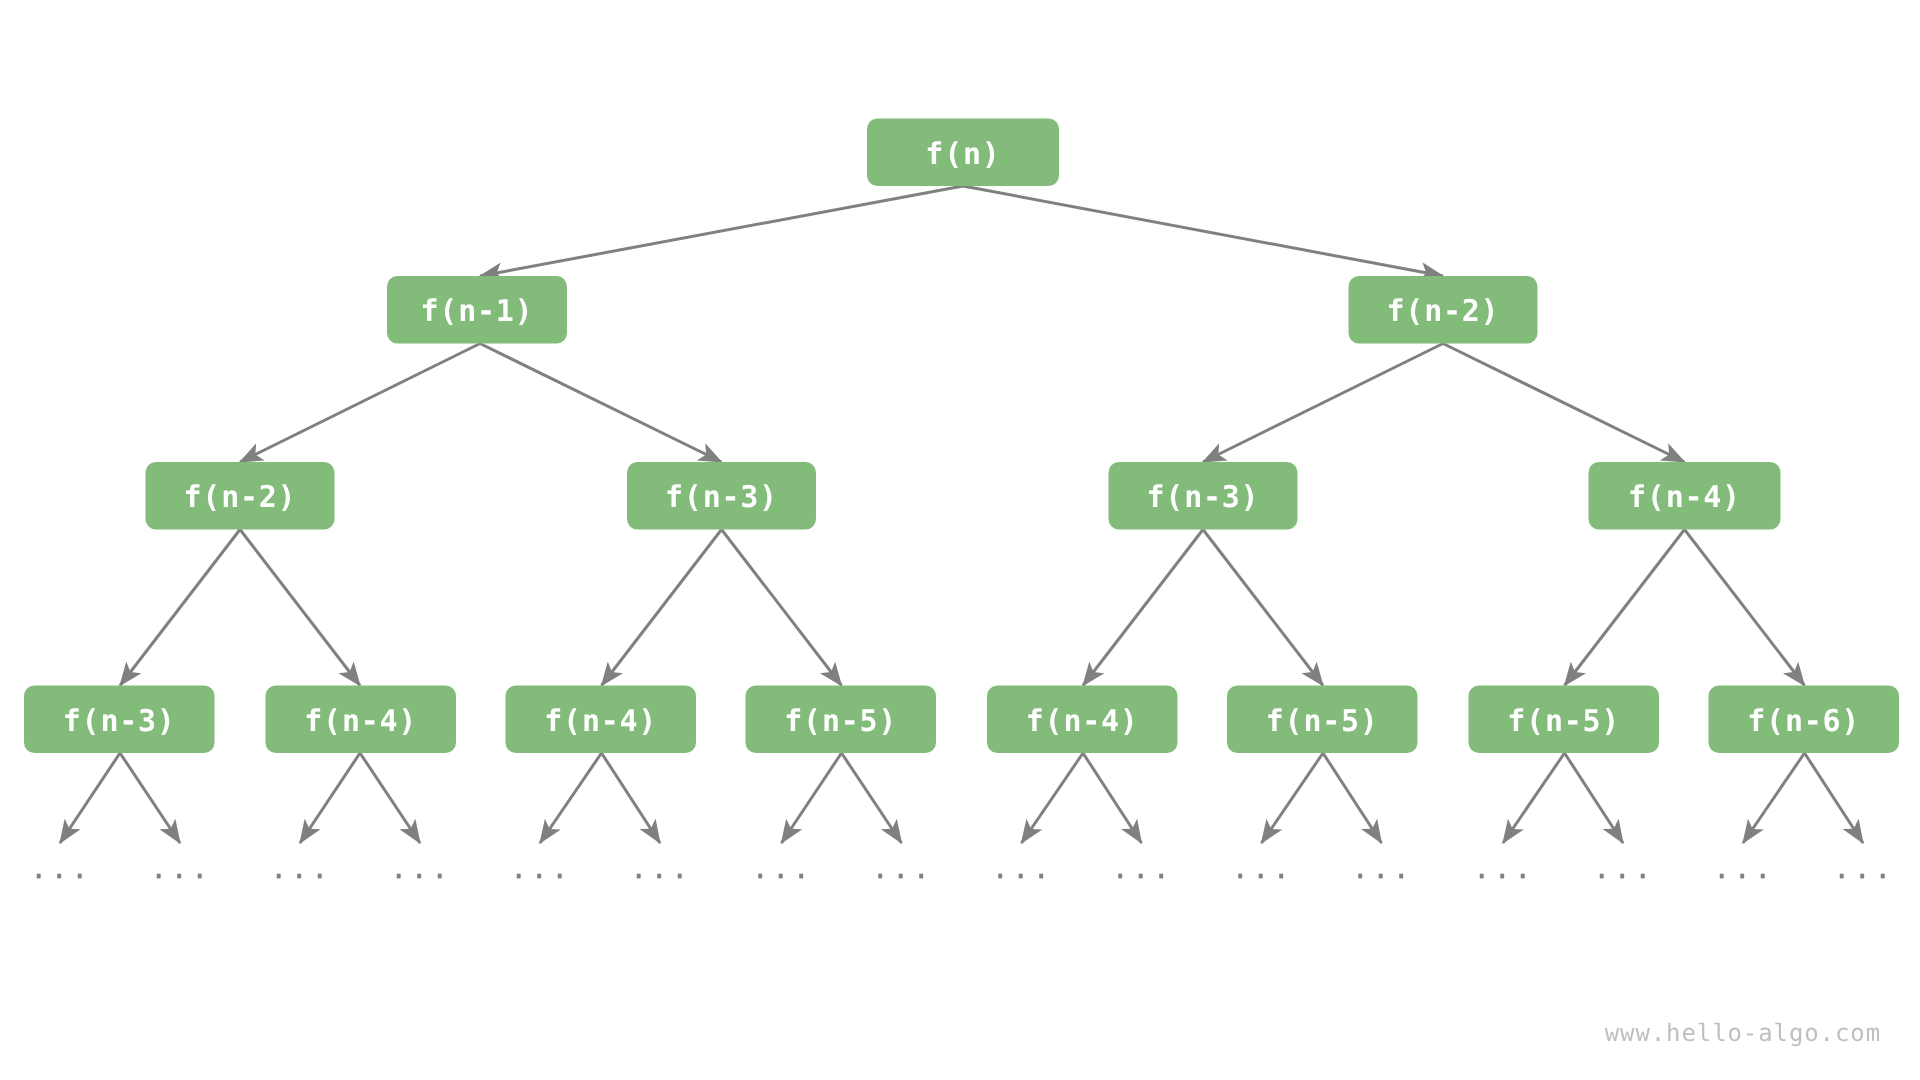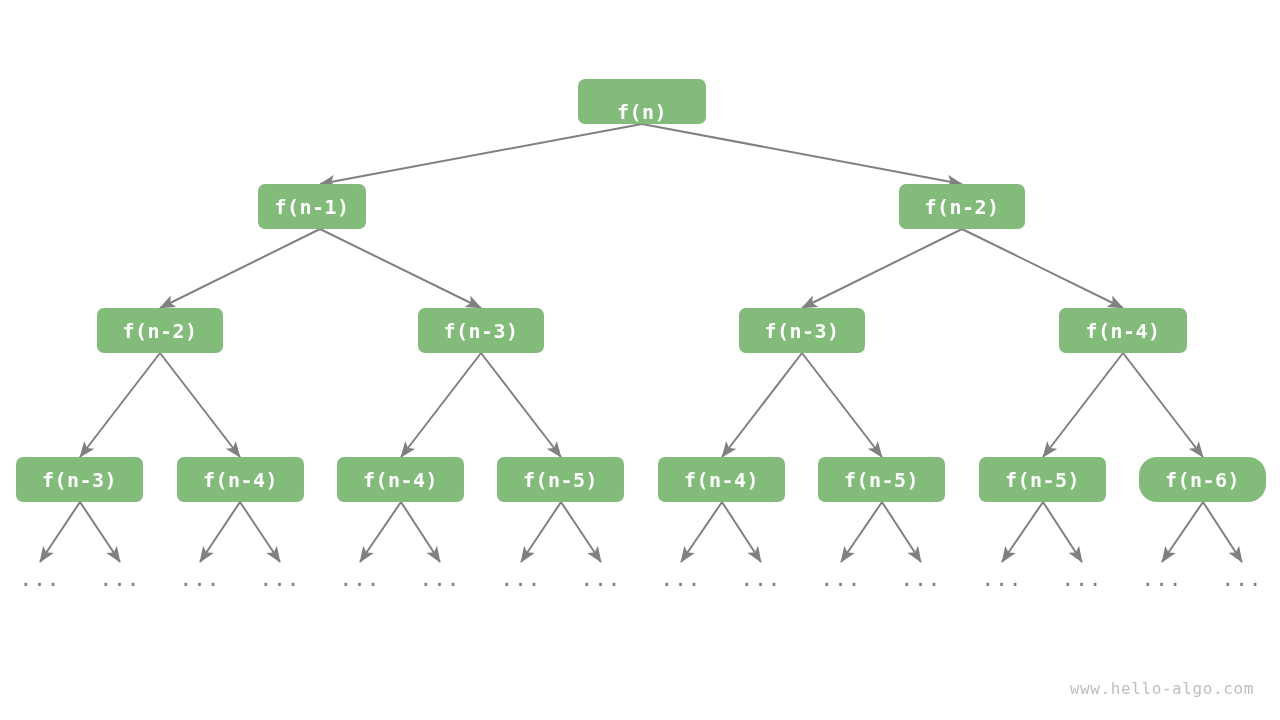--- a/index.html
+++ b/index.html
@@ -104,24 +104,24 @@
         <line x1="882" y1="502" x2="841" y2="562" stroke="#808080" stroke-width="2" marker-end="url(#arrowhead)"></line>
         <line x1="882" y1="502" x2="921" y2="562" stroke="#808080" stroke-width="2" marker-end="url(#arrowhead)"></line>
         <line x1="1043" y1="502" x2="1002" y2="562" stroke="#808080" stroke-width="2" marker-end="url(#arrowhead)"></line>
         <line x1="1043" y1="502" x2="1082" y2="562" stroke="#808080" stroke-width="2" marker-end="url(#arrowhead)"></line>
         <line x1="1203" y1="502" x2="1162" y2="562" stroke="#808080" stroke-width="2" marker-end="url(#arrowhead)"></line>
         <line x1="1203" y1="502" x2="1242" y2="562" stroke="#808080" stroke-width="2" marker-end="url(#arrowhead)"></line>
       </g>
   </svg>
 
   <div id="nodes-layer">
-      <div class="node" style="left: 578px; top: 79px; width: 128px; height: 45px; background: rgb(130, 187, 122); color: rgb(255, 255, 255); align-items: flex-end;">
+      <div class="node" style="left: 578px; top: 79px; width: 128px; height: 45px; background: rgb(130, 187, 122); color: rgb(255, 255, 255);">
         <span>f(n)</span>
       </div>
-      <div class="node" style="left: 258px; top: 184px; width: 108px; height: 45px; background: rgb(130, 187, 122); color: rgb(255, 255, 255);">
+      <div class="node" style="left: 258px; top: 184px; width: 120px; height: 45px; background: rgb(130, 187, 122); color: rgb(255, 255, 255);">
         <span>f(n-1)</span>
       </div>
       <div class="node" style="left: 899px; top: 184px; width: 126px; height: 45px; background: rgb(130, 187, 122); color: rgb(255, 255, 255);">
         <span>f(n-2)</span>
       </div>
       <div class="node" style="left: 97px; top: 308px; width: 126px; height: 45px; background: rgb(130, 187, 122); color: rgb(255, 255, 255);">
         <span>f(n-2)</span>
       </div>
       <div class="node" style="left: 418px; top: 308px; width: 126px; height: 45px; background: rgb(130, 187, 122); color: rgb(255, 255, 255);">
         <span>f(n-3)</span>
@@ -146,21 +146,21 @@
       </div>
       <div class="node" style="left: 658px; top: 457px; width: 127px; height: 45px; background: rgb(130, 187, 122); color: rgb(255, 255, 255);">
         <span>f(n-4)</span>
       </div>
       <div class="node" style="left: 818px; top: 457px; width: 127px; height: 45px; background: rgb(130, 187, 122); color: rgb(255, 255, 255);">
         <span>f(n-5)</span>
       </div>
       <div class="node" style="left: 979px; top: 457px; width: 127px; height: 45px; background: rgb(130, 187, 122); color: rgb(255, 255, 255);">
         <span>f(n-5)</span>
       </div>
-      <div class="node" style="left: 1139px; top: 457px; width: 127px; height: 45px; background: rgb(130, 187, 122); color: rgb(255, 255, 255); border-radius: 18px;">
+      <div class="node" style="left: 1139px; top: 457px; width: 127px; height: 45px; background: rgb(130, 187, 122); color: rgb(255, 255, 255);">
         <span>f(n-6)</span>
       </div>
     </div>
   <div id="ellipsis-layer">
       <div class="ellipsis" style="left: 40px; top: 585px; color: rgb(128, 128, 128);">···</div>
       <div class="ellipsis" style="left: 120px; top: 585px; color: rgb(128, 128, 128);">···</div>
       <div class="ellipsis" style="left: 200px; top: 585px; color: rgb(128, 128, 128);">···</div>
       <div class="ellipsis" style="left: 280px; top: 585px; color: rgb(128, 128, 128);">···</div>
       <div class="ellipsis" style="left: 360px; top: 585px; color: rgb(128, 128, 128);">···</div>
       <div class="ellipsis" style="left: 440px; top: 585px; color: rgb(128, 128, 128);">···</div>

